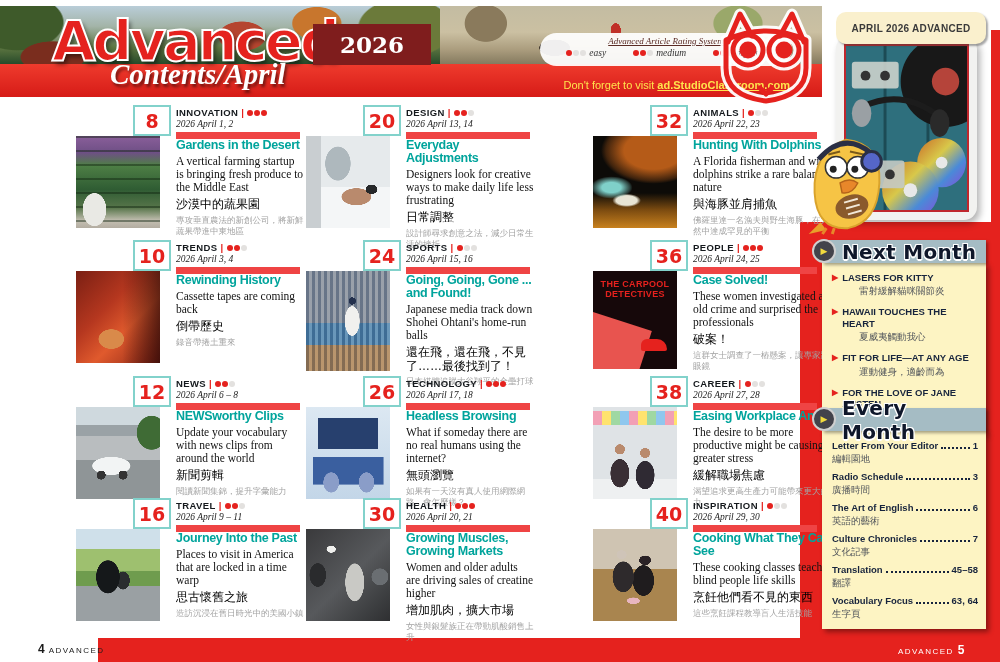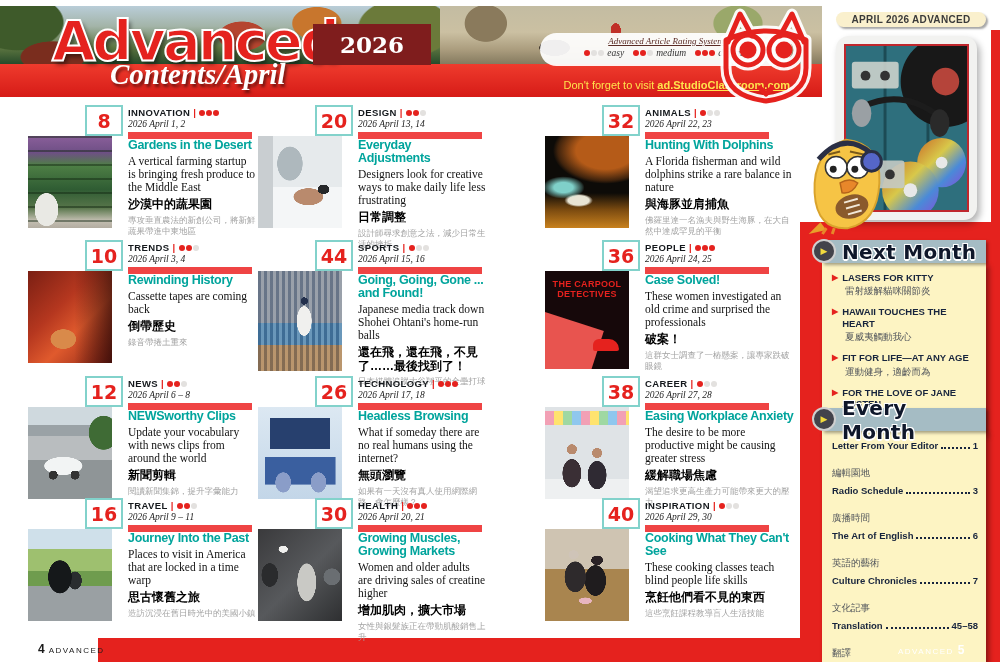--- a/index.html
+++ b/index.html
@@ -32,36 +32,36 @@
     font-weight:bold;font-size:56px;letter-spacing:-3px;color:#e5221e;z-index:4;
     -webkit-text-stroke:2px #ffffff;
     text-shadow:3px 4px 4px rgba(0,0,0,.45);}
   .year-box{position:absolute;left:313px;top:24px;width:118px;height:41px;background:#7f1d1d;z-index:5;
     color:#fff;font-family:"DejaVu Serif","Liberation Serif",serif;font-weight:bold;font-size:23px;
     display:flex;align-items:center;justify-content:center;}
   .rating-pill{position:absolute;left:540px;top:33px;width:252px;height:33px;z-index:5;
     background:rgba(255,255,255,.93);border-radius:17px;padding-top:3px;box-sizing:border-box;}
   .rp-title{text-align:center;font-family:"Liberation Serif",serif;font-style:italic;
     font-size:9px;color:#5a2b25;text-decoration:underline;}
-  .rp-row{display:flex;justify-content:center;align-items:center;gap:9px;margin-top:2px;
+  .rp-row{display:flex;justify-content:center;align-items:center;gap:27px;margin-top:2px;
     font-family:"Liberation Serif",serif;font-style:italic;font-size:9.5px;color:#333;}
   .rp-level{display:flex;align-items:center;gap:3px;}
   .owl-logo{position:absolute;left:702px;top:2px;width:128px;height:104px;z-index:6;}
 
   .contents-bar{position:absolute;left:0;top:64px;width:822px;height:33px;
     background:linear-gradient(180deg,#ef3b2d,#d61b17);z-index:3;}
   .contents-title{position:absolute;left:72px;top:58px;z-index:4;
     font-family:"Liberation Serif",serif;font-style:italic;font-weight:bold;font-size:29px;color:#fff;
     text-shadow:2px 3px 3px rgba(0,0,0,.5);margin-left:38px;}
   .visit-line{position:absolute;left:430px;top:79px;width:360px;text-align:right;z-index:4;
     font-size:11px;color:#ffe44d;}
   .visit-line a{color:#ffe44d;font-weight:bold;text-decoration:underline;}
 
   
-  .april-pill{position:absolute;left:836px;top:12px;width:150px;height:15px;background:#faf0cd;
+  .april-pill{position:absolute;left:836px;top:12px;width:150px;height:32px;background:#faf0cd;
     border-radius:10px;box-shadow:2px 2px 2px rgba(60,60,60,.45);display:flex;align-items:center;
     justify-content:center;font-size:10px;font-weight:bold;color:#3a3a3a;letter-spacing:.3px;z-index:5;}
   .cover-card{position:absolute;left:836px;top:36px;width:141px;height:184px;background:#f2f2f0;
     border-radius:13px;box-shadow:3px 4px 7px rgba(0,0,0,.3);padding:8px;box-sizing:border-box;z-index:4;}
   .cover-img{width:100%;height:100%;border:2px solid #c0272d;box-sizing:border-box;overflow:hidden;background:#2e6f7d;}
   .owl-mascot{position:absolute;left:806px;top:128px;width:80px;height:108px;z-index:7;}
 
   
   .side-box{position:absolute;left:822px;width:164px;z-index:5;}
   .box-header{height:23px;background:#a5bcc4;position:relative;display:flex;align-items:center;
@@ -69,51 +69,51 @@
   .play-icon{position:absolute;left:-10px;top:-1px;width:24px;height:24px;border-radius:50%;
     background:#43434b;border:2px solid #cfcfcf;box-sizing:border-box;display:flex;
     align-items:center;justify-content:center;color:#f2da3e;font-size:9px;line-height:1;}
   .box-title{margin-left:20px;font-family:"DejaVu Sans",sans-serif;font-weight:bold;font-size:20px;
     letter-spacing:.3px;color:#0f172a;
     text-shadow:-1px -1px 0 #fff,1px -1px 0 #fff,-1px 1px 0 #fff,1px 1px 0 #fff,0 2px 0 #fff;}
   .box-body{background:#fdf4c3;box-shadow:3px 3px 5px rgba(0,0,0,.4);padding:9px 8px 8px 10px;}
   .nm-item{margin-bottom:8px;}
   .nm-en{font-size:9.5px;font-weight:bold;color:#17243d;display:flex;gap:4px;line-height:1.2;}
   .nm-arrow{color:#e5221e;font-size:8px;line-height:1.4;}
-  .nm-zh{font-size:9.5px;color:#52565c;margin-left:13px;margin-top:2px;}
+  .nm-zh{font-size:9.5px;color:#52565c;margin-left:27px;margin-top:2px;}
   .em-item{margin-bottom:5px;}
   .em-row{display:flex;align-items:flex-end;font-size:9.5px;font-weight:bold;color:#17243d;}
   .em-leader{flex:1;border-bottom:2px dotted #17243d;margin:0 3px 2px 3px;height:1px;}
-  .em-zh{font-size:9.5px;color:#52565c;margin-top:16px;}
+  .em-zh{font-size:9.5px;color:#52565c;margin-top:2px;}
 
   
   .footer-left{position:absolute;left:38px;top:642px;color:#1a1a1a;font-size:8px;letter-spacing:1.5px;}
   .footer-left b{font-size:12px;letter-spacing:0;margin-right:4px;}
   .footer-right{position:absolute;left:898px;top:643px;color:#fff;font-size:8px;letter-spacing:1.5px;z-index:6;}
   .footer-right b{font-size:12px;letter-spacing:0;margin-left:4px;}
 
   
-  .entry{position:absolute;width:232px;}
+  .entry{position:absolute;width:232px;margin-left:48px;}
   .num-box{position:absolute;left:57px;top:0;width:34px;height:27px;border:2px solid #82d2cb;background:#fff;
     color:#e5221e;font-family:"DejaVu Sans",sans-serif;font-weight:bold;font-size:19px;
     display:flex;align-items:center;justify-content:center;box-sizing:content-box;}
   .ehead{position:absolute;left:100px;top:2px;width:124px;border-bottom:7px solid #ef4444;padding-bottom:3px;}
   .cat-line{font-size:9.5px;font-weight:bold;letter-spacing:.4px;color:#14181c;display:flex;align-items:center;}
   .cat::after{content:"|";color:#e5221e;margin:0 3px;font-weight:bold;}
   .dots{display:inline-flex;align-items:center;gap:1px;}
   .dot{width:6px;height:6px;border-radius:50%;display:inline-block;}
   .dot.on{background:#e5221e;}
   .dot.off{background:#e3e1df;}
   .date-line{font-family:"Liberation Serif",serif;font-style:italic;font-size:9.5px;color:#222;margin-top:1px;}
   .eimg{position:absolute;left:0;top:31px;width:84px;height:92px;}
   .etext{position:absolute;left:100px;top:34px;width:128px;}
   .etext.w150{width:152px;}
   .etitle{color:#00a49c;font-weight:bold;font-size:12.5px;line-height:1.05;letter-spacing:-.3px;}
   .edesc{font-family:"Liberation Serif",serif;font-size:11.5px;line-height:1.12;color:#121212;margin-top:3px;}
-  .ezh{font-size:12px;font-weight:bold;color:#000;margin-top:4px;line-height:1.15;}
+  .ezh{font-size:12px;font-weight:normal;color:#000;margin-top:4px;line-height:1.15;}
   .ezh-sub{font-size:8.5px;color:#a3a3a3;margin-top:3px;line-height:1.3;}
 
   
   .img-farm{background:
     radial-gradient(20px 28px at 22% 80%, #e9e9e4 0 58%, transparent 60%),
     repeating-linear-gradient(180deg, rgba(15,35,15,.45) 0 2px, transparent 2px 14px),
     linear-gradient(180deg,#8a5f9a 0%,#6e4f85 18%,#4e7f45 32%,#2f5c33 58%,#57754a 78%,#c4bfb2 92%,#b3ada1 100%);}
   .img-cassette{background:
     radial-gradient(26px 20px at 42% 74%, #d98a4a 0 48%, transparent 50%),
     linear-gradient(90deg, rgba(30,5,5,0) 55%, rgba(30,5,5,.65) 100%),
@@ -497,21 +497,21 @@
   <div class="eimg img-faucet"></div>
   <div class="etext">
       <div class="etitle">Everyday Adjustments</div>
   <div class="edesc">Designers look for creative ways to make daily life less frustrating</div>
   <div class="ezh">日常調整</div>
   <div class="ezh-sub">設計師尋求創意之法，減少日常生活的挫折</div>
     </div>
 </div>
 
 <div class="entry" style="left:258px;top:240px">
-  <div class="num-box">44</div>
+  <div class="num-box">24</div>
   <div class="ehead">
       <div class="cat-line">
         <span class="cat">SPORTS</span>
         <span class="dots">
           <span class="dot on"></span>
           <span class="dot off"></span>
           <span class="dot off"></span>
         </span>
       </div>
   <div class="date-line">2026 April 15, 16</div>

